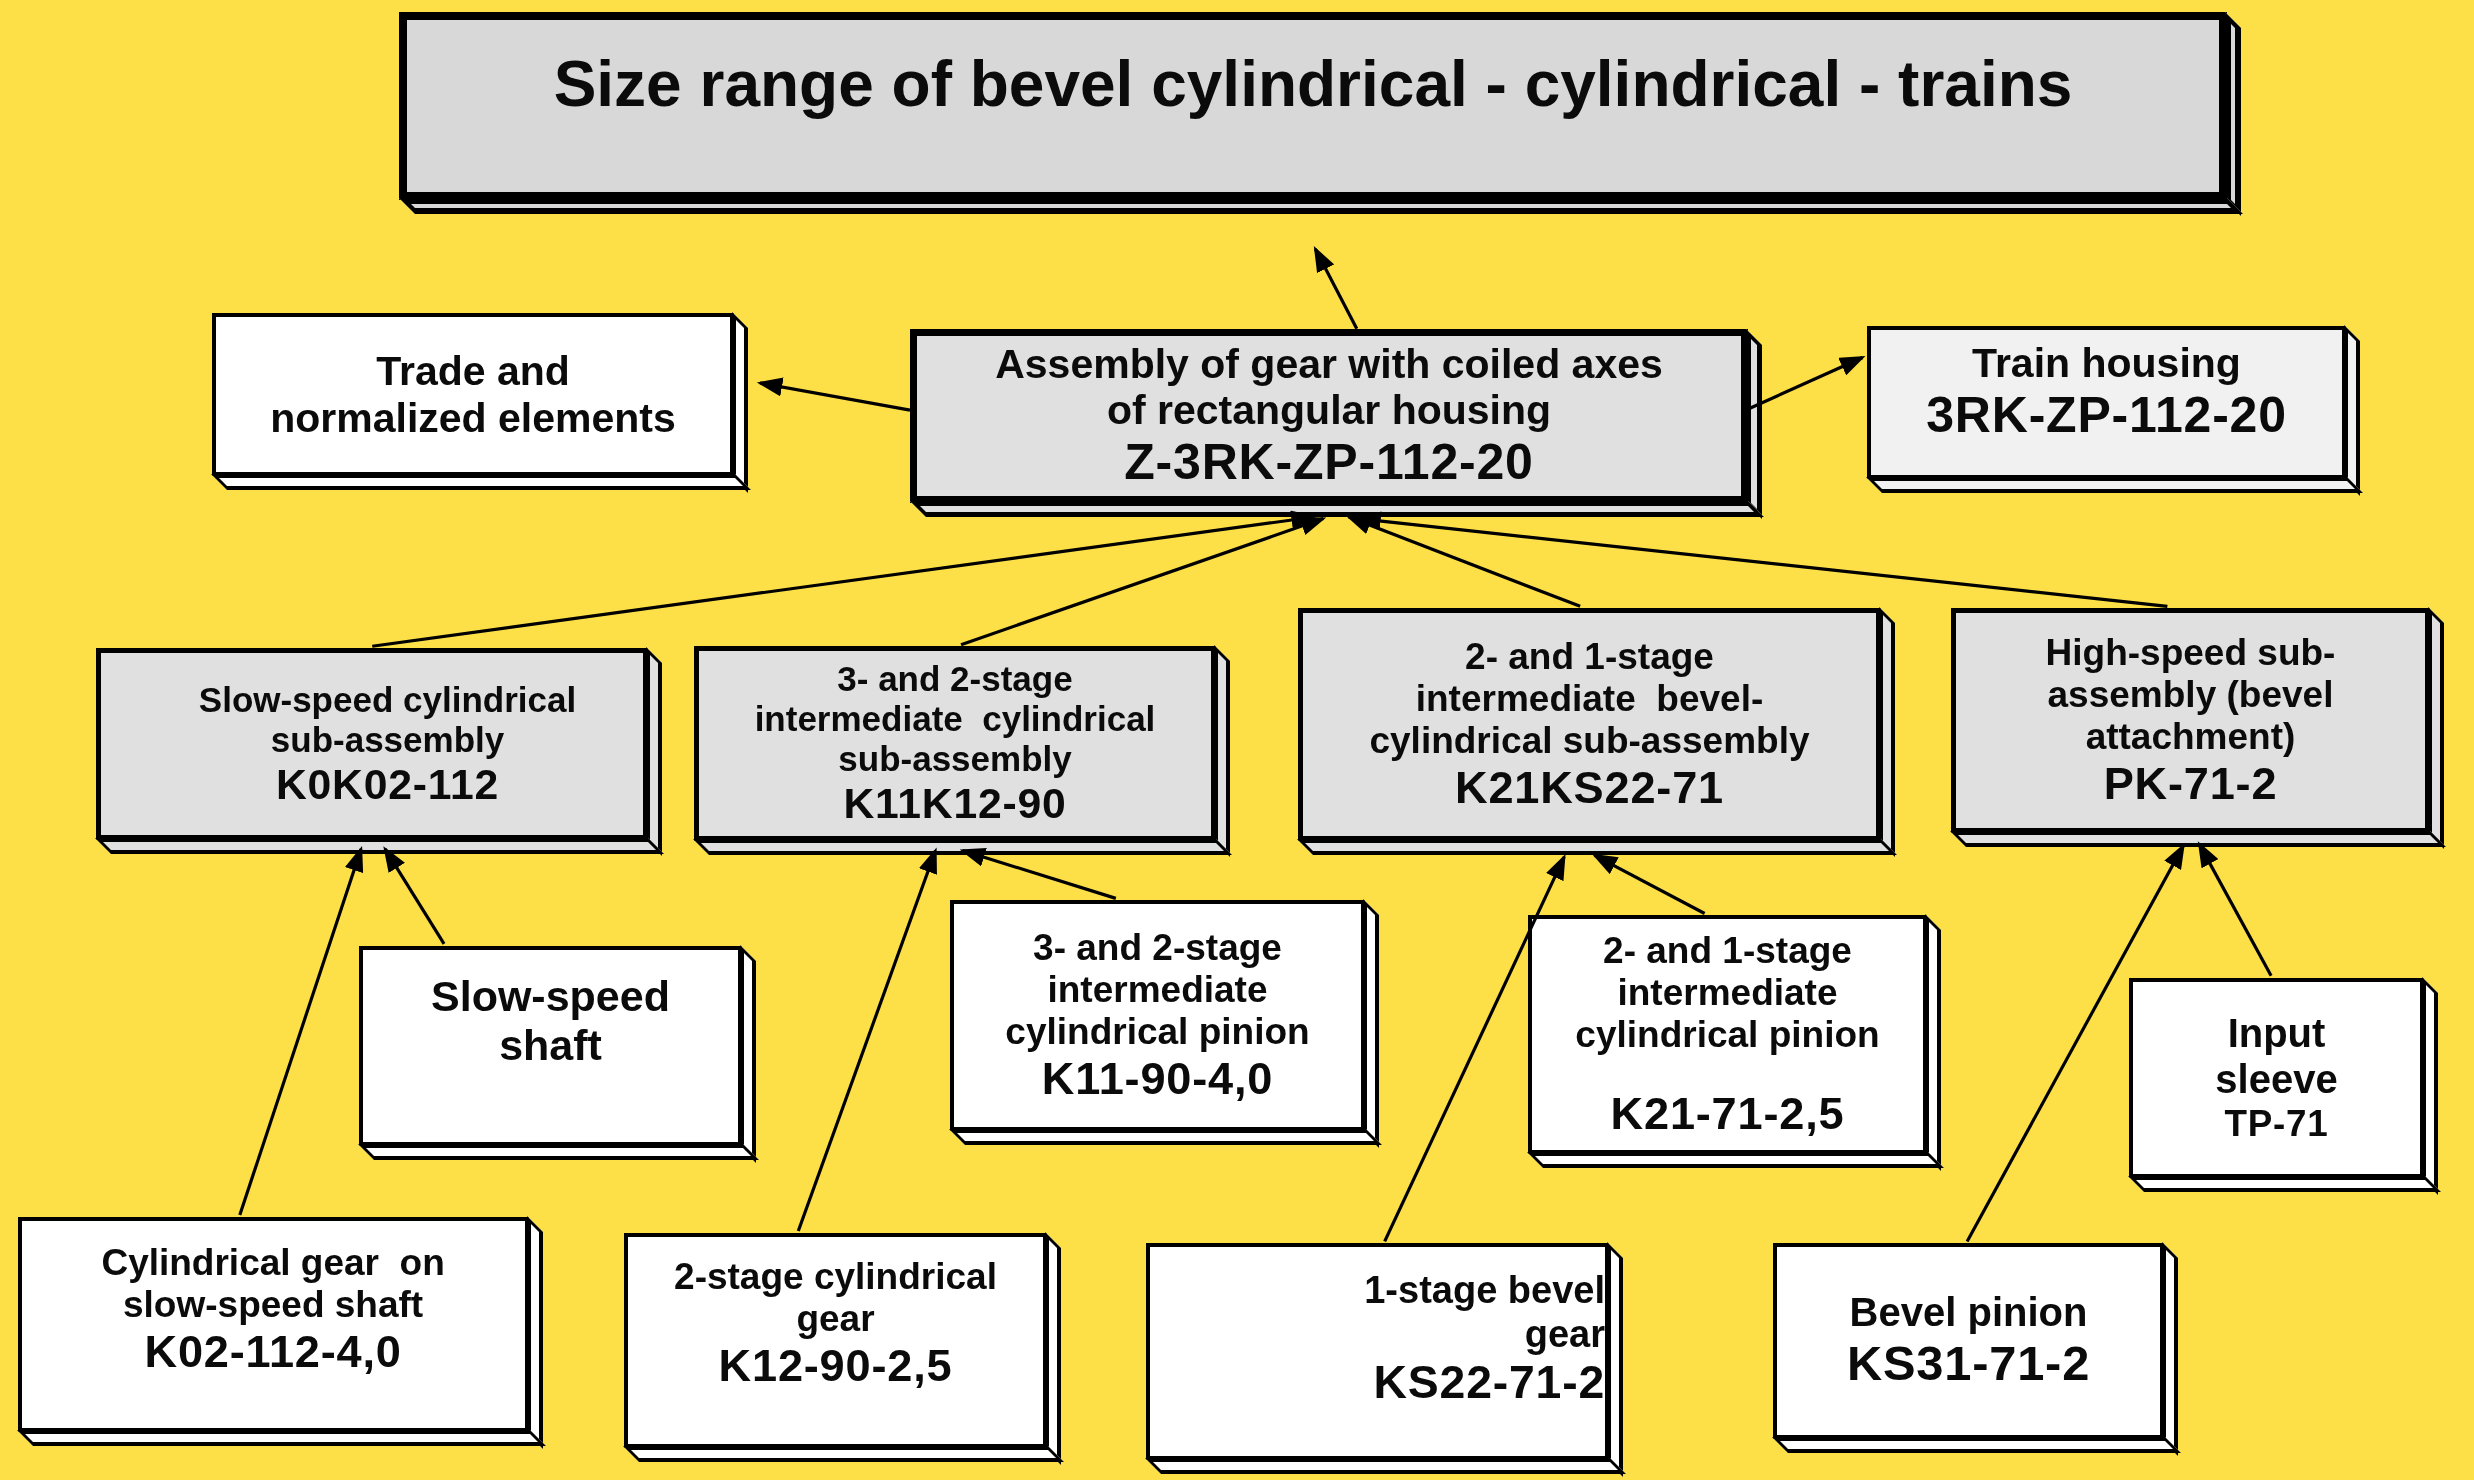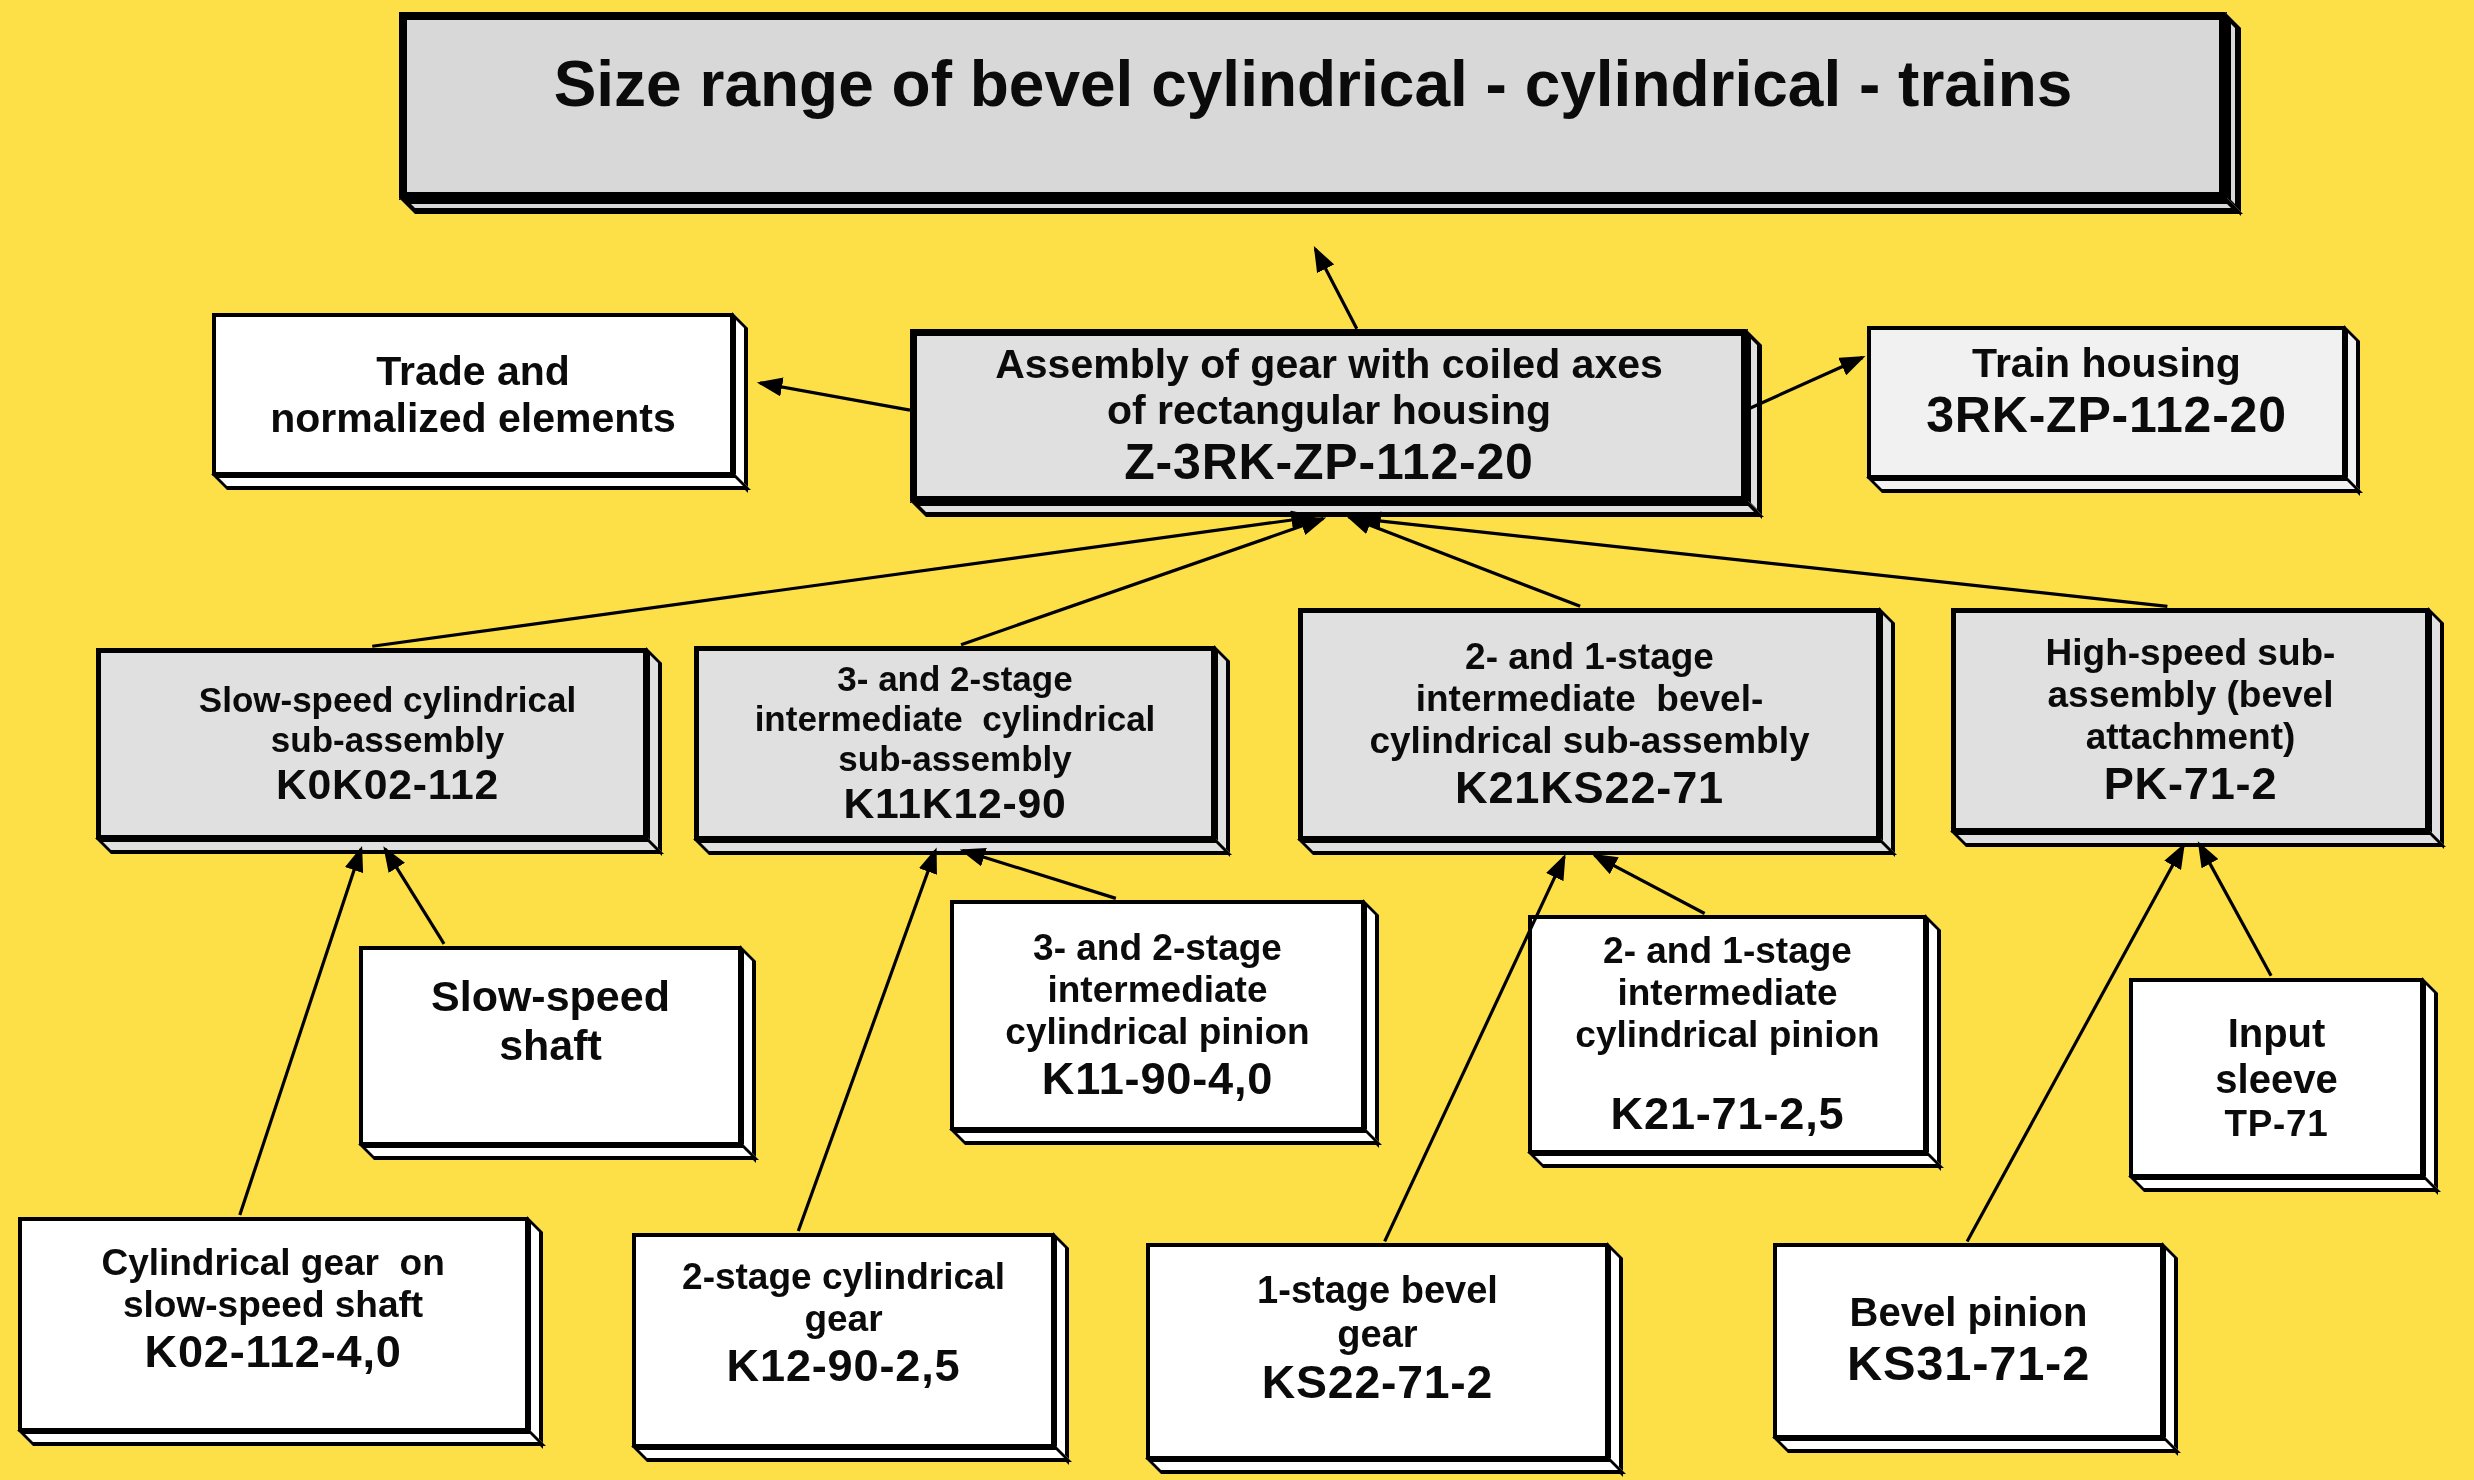--- a/index.html
+++ b/index.html
@@ -33,22 +33,22 @@
   #n-l32{left:694px;top:646px;width:522px;height:195px;--bw:5.6px;--f:#e0e0e0;font-size:35px;}
   #n-l33{left:1298px;top:608px;width:583px;height:233px;--bw:5.6px;--f:#e0e0e0;font-size:37px;}
   #n-l34{left:1951px;top:608px;width:479px;height:225px;--bw:5.6px;--f:#e0e0e0;font-size:37px;}
   #n-l41{left:359px;top:946px;width:383px;height:200px;--bw:4.8px;--f:#ffffff;font-size:43px;justify-content:flex-start;padding-top:22.3px;}
   #n-l42{left:950px;top:900px;width:415px;height:231px;--bw:4.8px;--f:#ffffff;font-size:37px;}
   #n-l43{left:1528px;top:915px;width:399px;height:239px;--bw:4.8px;--f:#ffffff;font-size:37px;}
   #n-l43 .code{margin-top:31px;}
   #n-l44{left:2129px;top:978px;width:295px;height:200px;--bw:4.8px;--f:#ffffff;font-size:40px;}
   #n-l44 .code{font-size:0.92em;}
   #n-l51{left:17.6px;top:1217px;width:511px;height:215px;--bw:4.8px;--f:#ffffff;font-size:37px;justify-content:flex-start;padding-top:21px;}
-  #n-l52{left:624px;top:1233px;width:423px;height:215px;--bw:4.8px;--f:#ffffff;font-size:37px;justify-content:flex-start;padding-top:19px;margin-left:8px;}
-  #n-l53{left:1146px;top:1243px;width:463px;height:217px;--bw:4.8px;--f:#ffffff;font-size:38px;justify-content:flex-start;padding-top:22.3px;}
+  #n-l52{left:624px;top:1233px;width:423px;height:215px;--bw:4.8px;--f:#ffffff;font-size:37px;justify-content:flex-start;padding-top:19px;}
+  #n-l53{left:1146px;top:1243px;width:463px;height:217px;--bw:4.8px;--f:#ffffff;font-size:38px;justify-content:flex-start;padding-top:22.3px;align-items:flex-end;}
   #n-l54{left:1773px;top:1243px;width:391px;height:196px;--bw:4.8px;--f:#ffffff;font-size:40px;}
 </style>
 </head>
 <body>
 
 <div id="stage">
 
   <div class="box" id="n-title">
     <div class="bl">Size range of bevel cylindrical - cylindrical - trains</div>
   </div>

